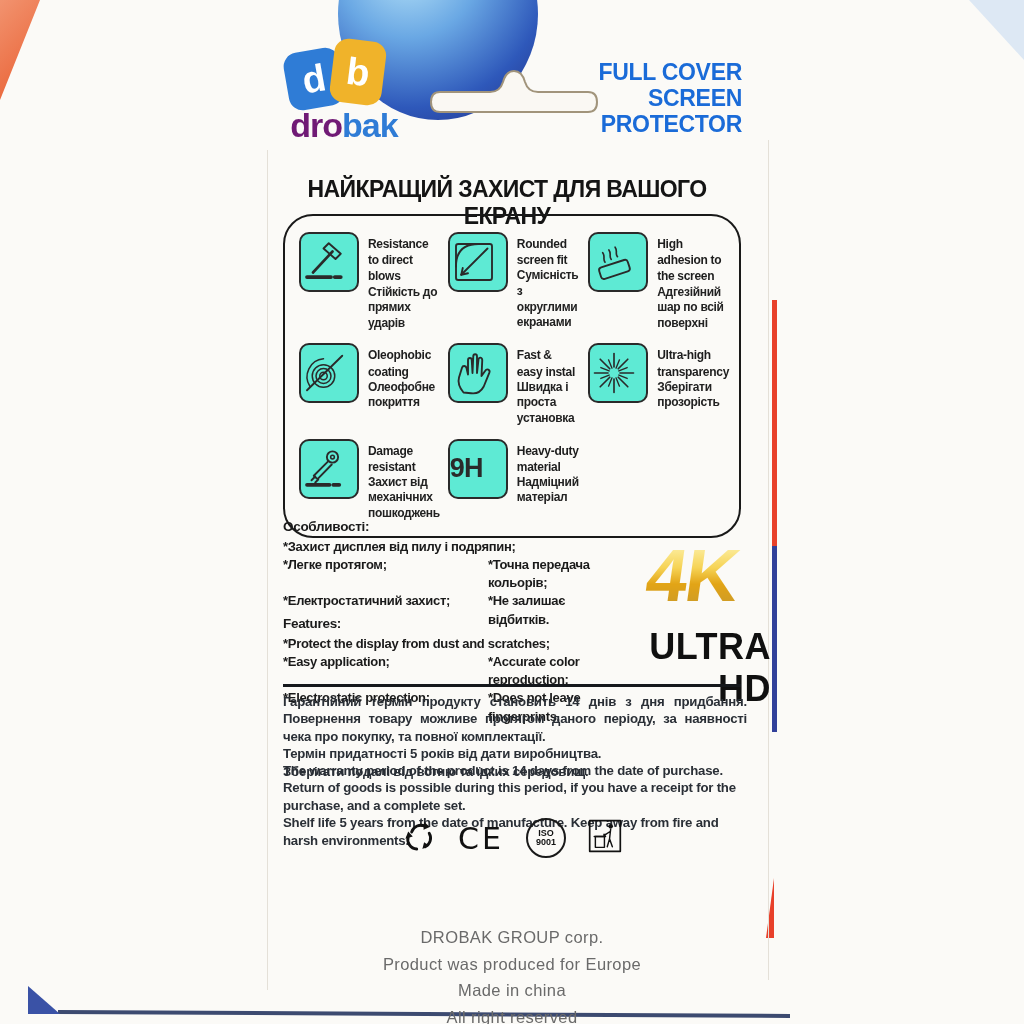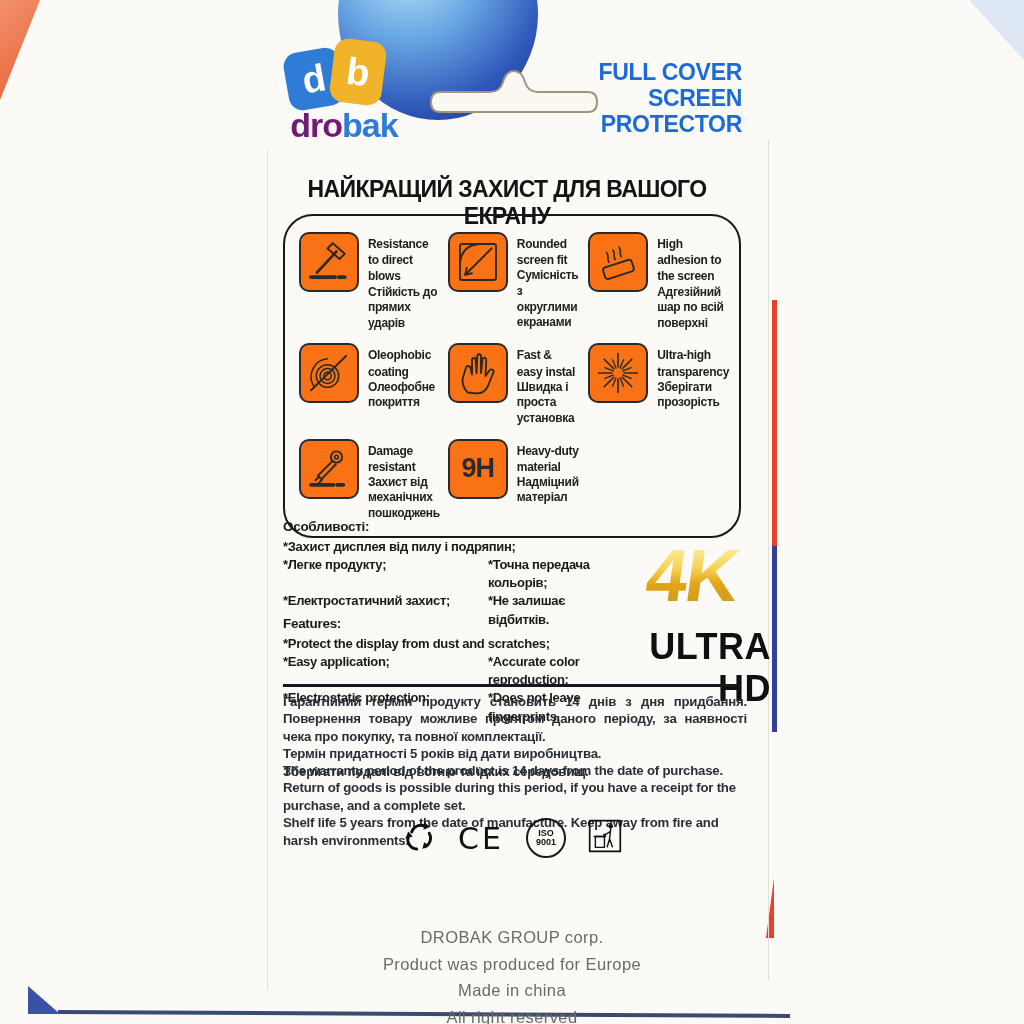--- a/index.html
+++ b/index.html
@@ -42,21 +42,21 @@
 
   .headline{left:262px;top:176px;width:490px;text-align:center;font-weight:800;font-size:23px;
     letter-spacing:-0.6px;color:#141414;}
 
   
   .panel{left:283px;top:214px;width:458px;height:324px;border:2.5px solid #191919;border-radius:30px;
     box-sizing:border-box;display:grid;grid-template-columns:1fr 1fr 1fr;column-gap:8px;row-gap:12px;
     padding:16px 10px 10px 14px;align-content:start;}
   .feature{display:flex;gap:9px;align-items:flex-start;}
   .icon-box{flex:0 0 auto;width:60px;height:60px;border:2px solid #2a2a2a;border-radius:10px;
-    display:flex;align-items:center;justify-content:center;box-sizing:border-box;background:#f97316;}
+    display:flex;align-items:center;box-sizing:border-box;background:#5eead4;}
   .icon-box svg{display:block;}
   .nine-h{font-weight:bold;font-size:27px;color:#2a2a2a;letter-spacing:-1px;}
   .ftext{padding-top:4px;}
   .f-en{font-weight:bold;font-size:12px;letter-spacing:-0.3px;line-height:1.35;color:#1d1d1d;}
   .f-uk{font-weight:600;font-size:12px;letter-spacing:-0.3px;line-height:1.3;color:#222;max-width:152px;}
 
   
   .bullets{font-size:13px;font-weight:bold;letter-spacing:-0.3px;line-height:1.4;color:#1a1a1a;}
   .bullets .title{font-size:13.5px;margin-bottom:1px;}
   .b-row{display:flex;}
@@ -263,21 +263,21 @@
         <div class="f-uk">Надміцний матеріал</div>
       </div>
     </div>
 
   </div>
 
   <div class="abs bullets uk-block">
     <div class="title">Особливості:</div>
     <div>*Захист дисплея від пилу і подряпин;</div>
     <div class="b-row">
-      <div class="b-col1">*Легке продукту;</div>
+      <div class="b-col1">*Легке протягом;</div>
       <div>*Точна передача кольорів;</div>
     </div>
     <div class="b-row">
       <div class="b-col1">*Електростатичний захист;</div>
       <div>*Не залишає відбитків.</div>
     </div>
   </div>
 
   <div class="abs badge4k">
     <div class="fourk">4K</div>

